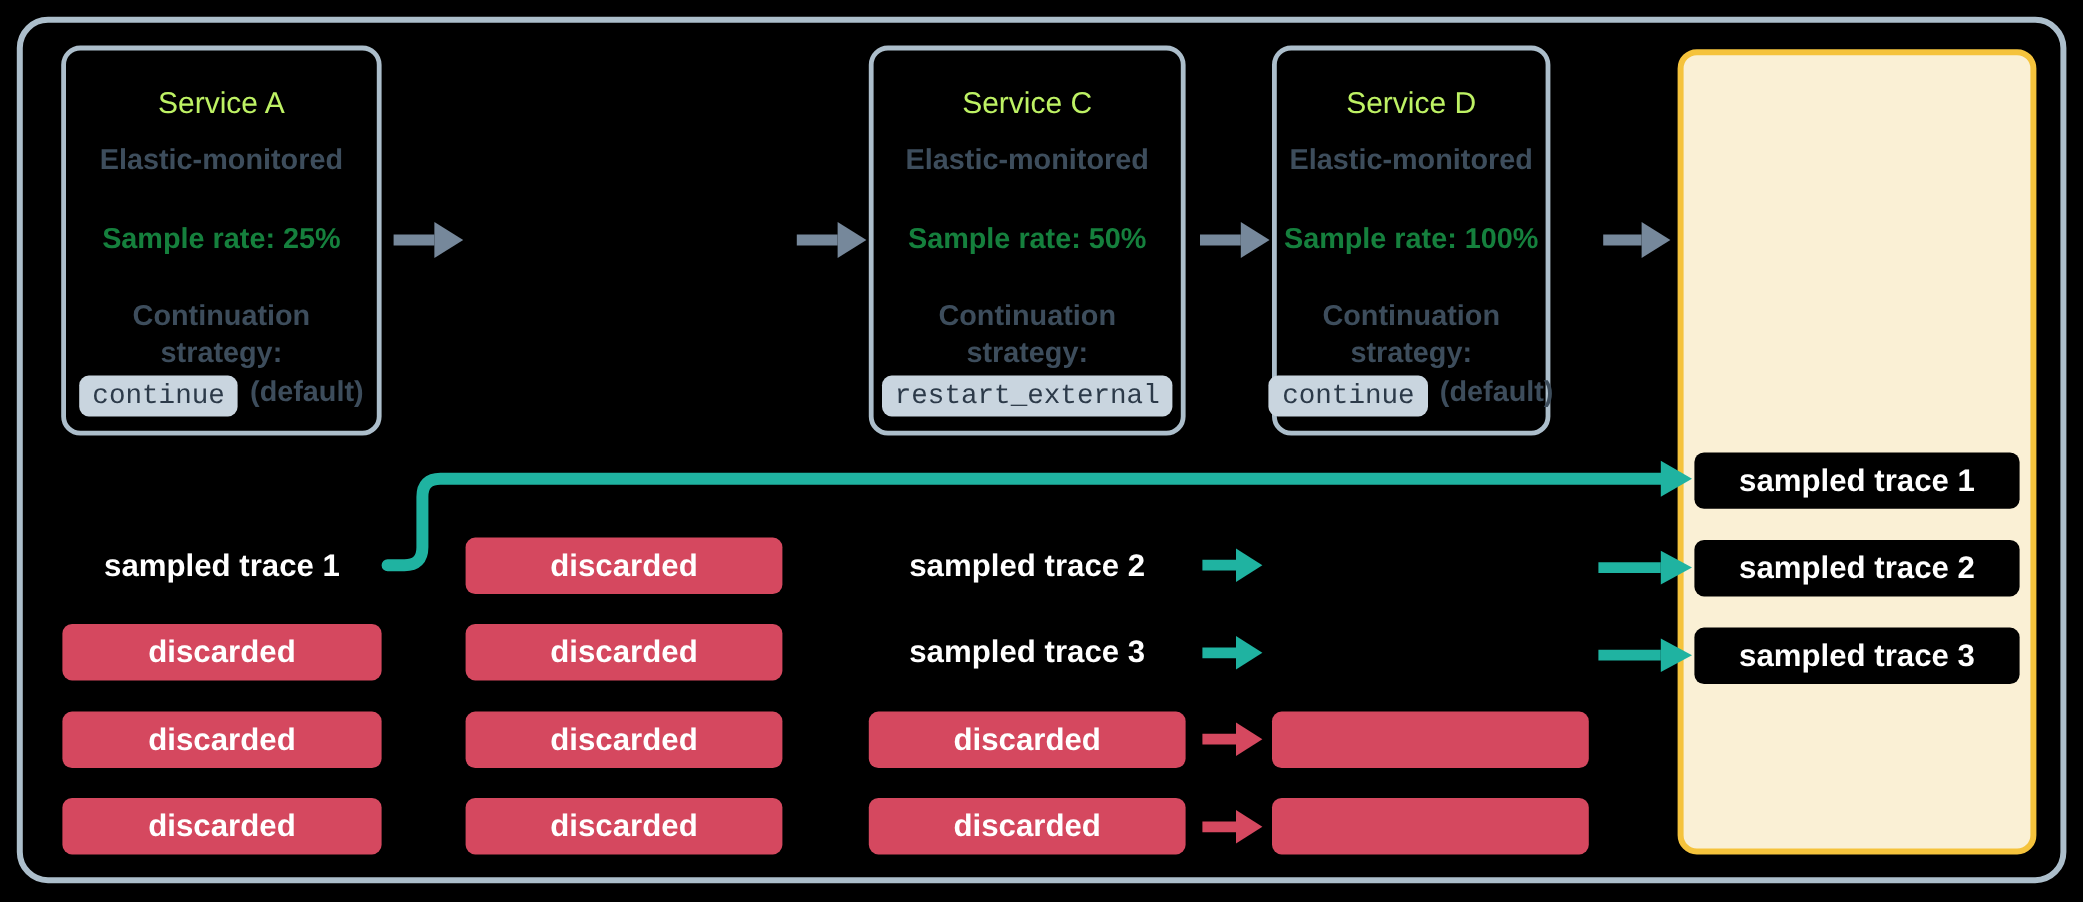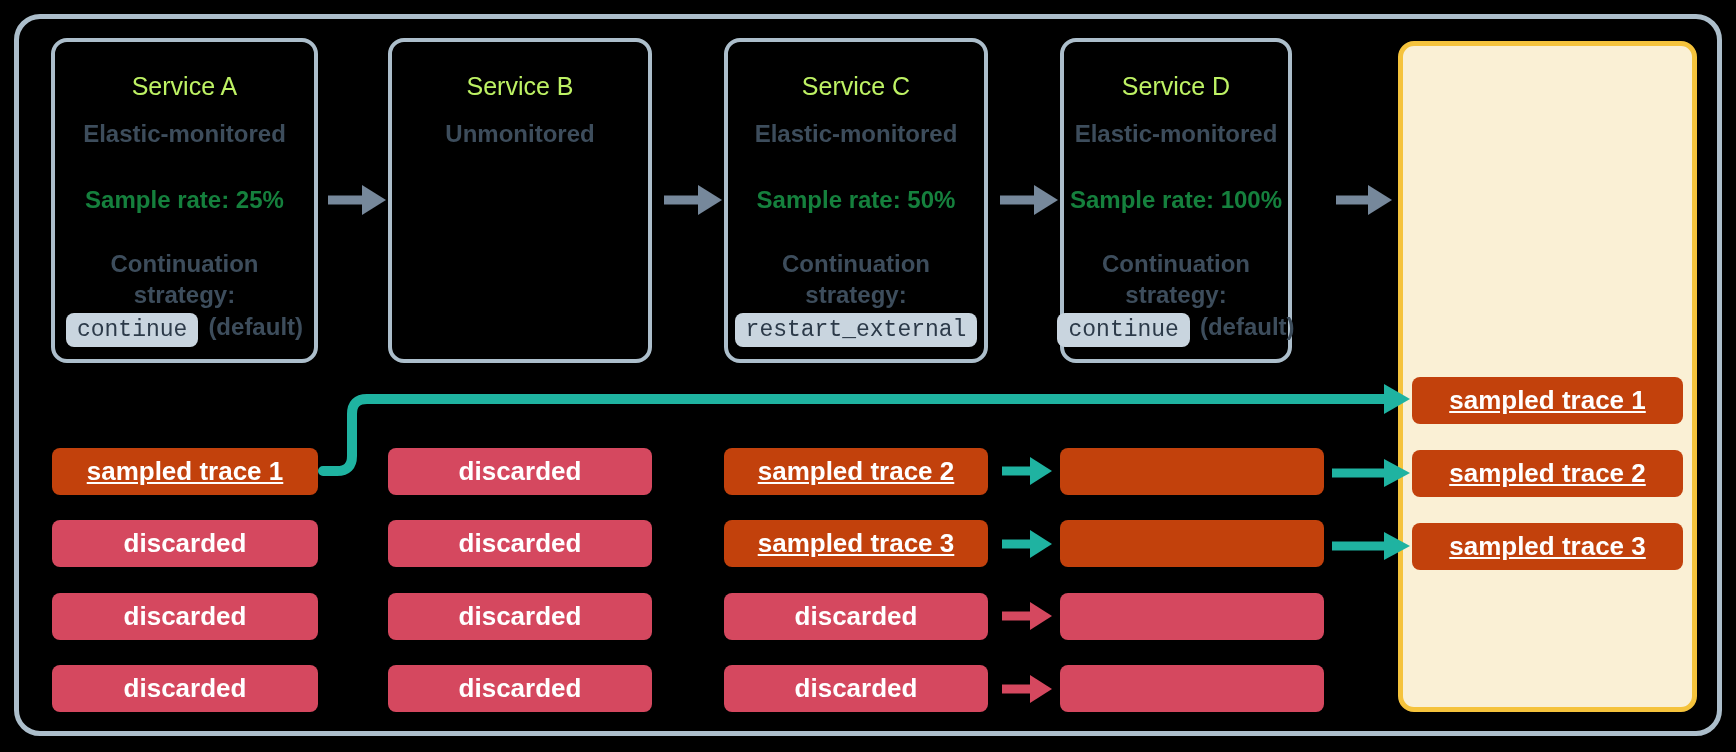--- a/index.html
+++ b/index.html
@@ -29,21 +29,21 @@
   .strategy-note{font-size:24px;font-weight:700;color:#3D4D5C;white-space:nowrap;}
   
   .result{position:absolute;left:1398px;top:41px;width:299px;height:671px;
           border:5px solid #F5C33C;background:#FAF0D5;border-radius:16px;box-sizing:border-box;}
   .result-title{position:absolute;top:27px;left:0;right:0;text-align:center;
                 font-size:31px;font-weight:700;color:#2E3E4E;}
   
   .chip{position:absolute;height:47px;border-radius:8px;color:#FFFFFF;font-size:26px;
         font-weight:700;display:flex;align-items:center;justify-content:center;
         box-sizing:border-box;}
-  .sampled{background:#c2410c;text-decoration:underline;}
+  .sampled{background:#000000;}
   .discarded{background:#D5485F;}
   .c1{left:52px;width:266px;}
   .c2{left:388px;width:264px;}
   .c3{left:724px;width:264px;}
   .c4{left:1060px;width:264px;}
   .r1{top:448px;} .r2{top:520px;} .r3{top:593px;} .r4{top:665px;}
   .result .chip{left:9px;width:271px;}
   .rr1{top:331px;} .rr2{top:404px;} .rr3{top:477px;}
   .arrows{position:absolute;left:0;top:0;pointer-events:none;}
 </style>
@@ -57,24 +57,20 @@
     <div class="svc-title">Service A</div>
     <div class="svc-sub">Elastic-monitored</div>
     <div class="svc-rate">Sample rate: 25%</div>
     <div class="svc-cont">Continuation strategy:</div>
     <div class="svc-strategy-row">
       <span class="code-chip">continue</span>
       <span class="strategy-note">(default)</span>
     </div>
   </div>
 
-  <div class="svc svc-b">
-    <div class="svc-title">Service B</div>
-    <div class="svc-sub">Unmonitored</div>
-  </div>
 
   <div class="svc svc-c">
     <div class="svc-title">Service C</div>
     <div class="svc-sub">Elastic-monitored</div>
     <div class="svc-rate">Sample rate: 50%</div>
     <div class="svc-cont">Continuation strategy:</div>
     <div class="svc-strategy-row">
       <span class="code-chip">restart_external</span>
     </div>
   </div>

